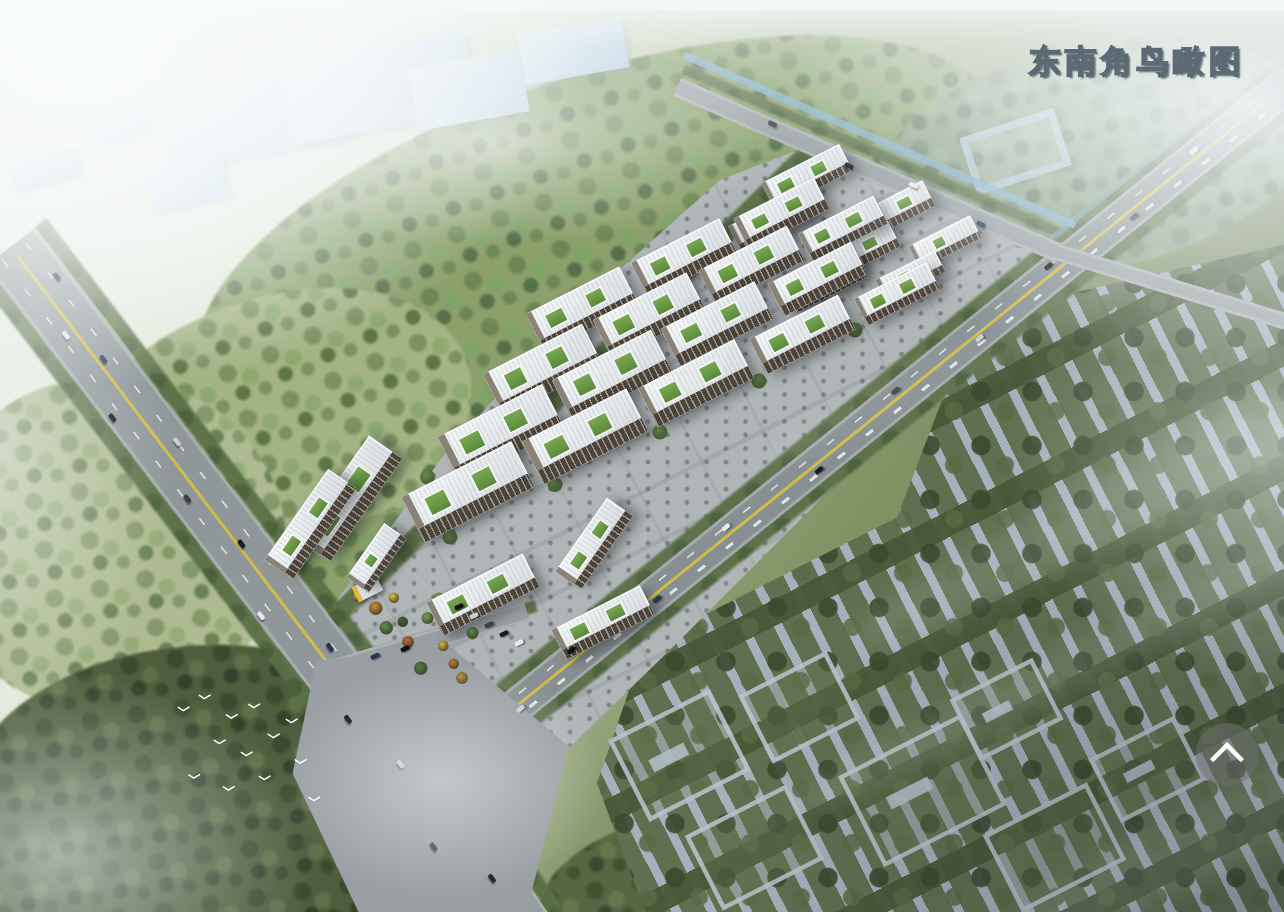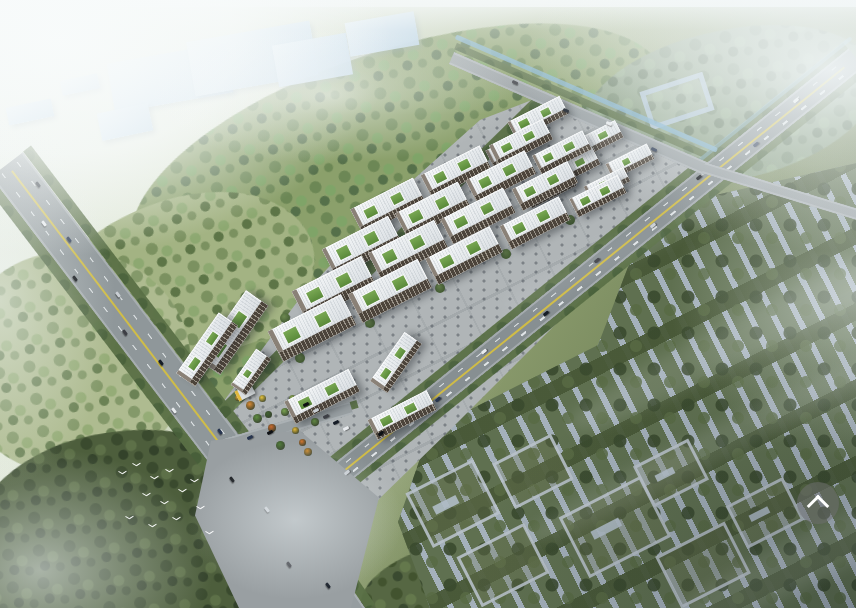--- a/index.html
+++ b/index.html
@@ -487,17 +487,18 @@
       <div class="hz" style="background: radial-gradient(240px 170px at 40px 570px, rgba(232, 238, 240, 0.6), rgba(232, 238, 240, 0) 72%);"></div>
       <div class="hz" style="background: radial-gradient(260px 95px at 330px 95px, rgba(246, 249, 249, 0.6), rgba(246, 249, 249, 0) 72%);"></div>
       <div class="hz" style="background: radial-gradient(160px 260px at 0px 300px, rgba(240, 245, 245, 0.55), rgba(240, 245, 245, 0) 72%);"></div>
       <div class="hz" style="background: radial-gradient(600px 420px at 856px 608px, rgba(22, 30, 38, 0.28), rgba(22, 30, 38, 0) 65%);"></div>
       <div class="streak abs" style="left: 550px; top: 309px; width: 420px; height: 42px; transform: rotate(-27deg); opacity: 0.34;"></div>
       <div class="streak abs" style="left: 510px; top: 435px; width: 380px; height: 34px; transform: rotate(-27deg); opacity: 0.3;"></div>
       <div class="streak abs" style="left: 662px; top: 532px; width: 300px; height: 48px; transform: rotate(-27deg); opacity: 0.3;"></div>
       <div class="streak abs" style="left: 490px; top: 225px; width: 300px; height: 30px; transform: rotate(-27deg); opacity: 0.25;"></div>
     </div>
 
+  <div id="caption">东南角鸟瞰图</div>
 
   <div id="backtop">
     <span class="chev"></span>
   </div>
 </div>
 
 </body></html>

